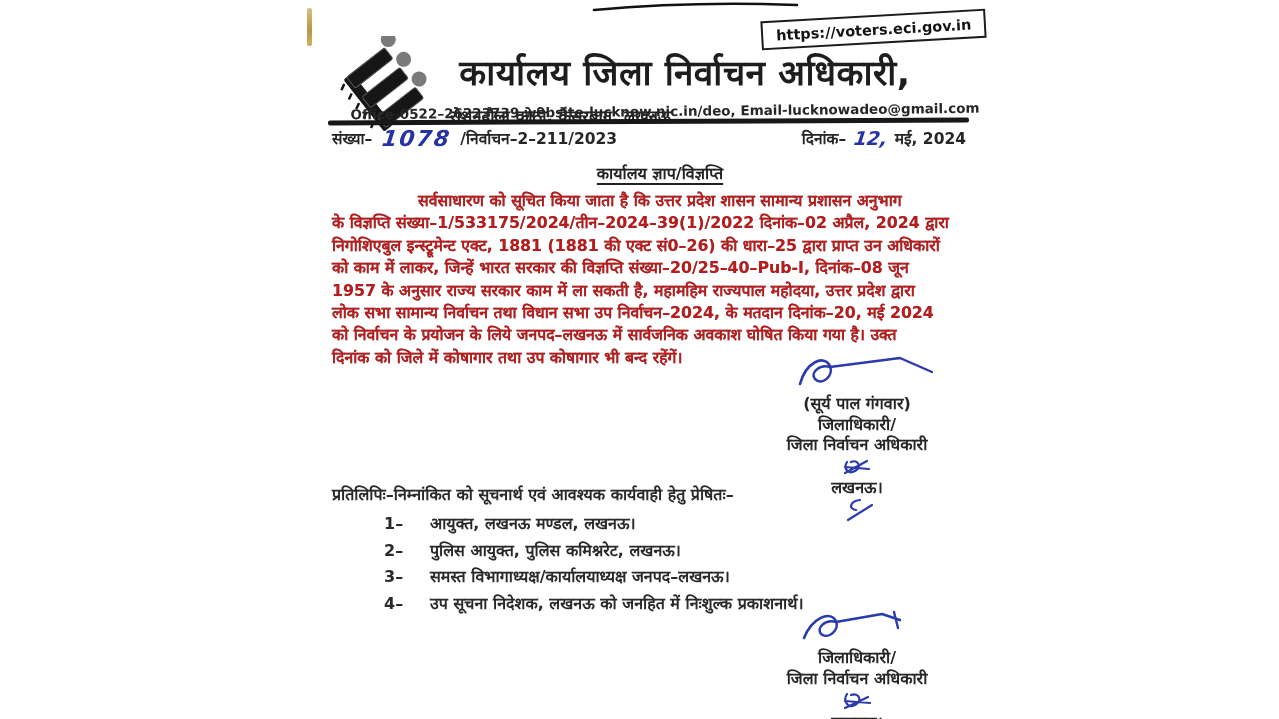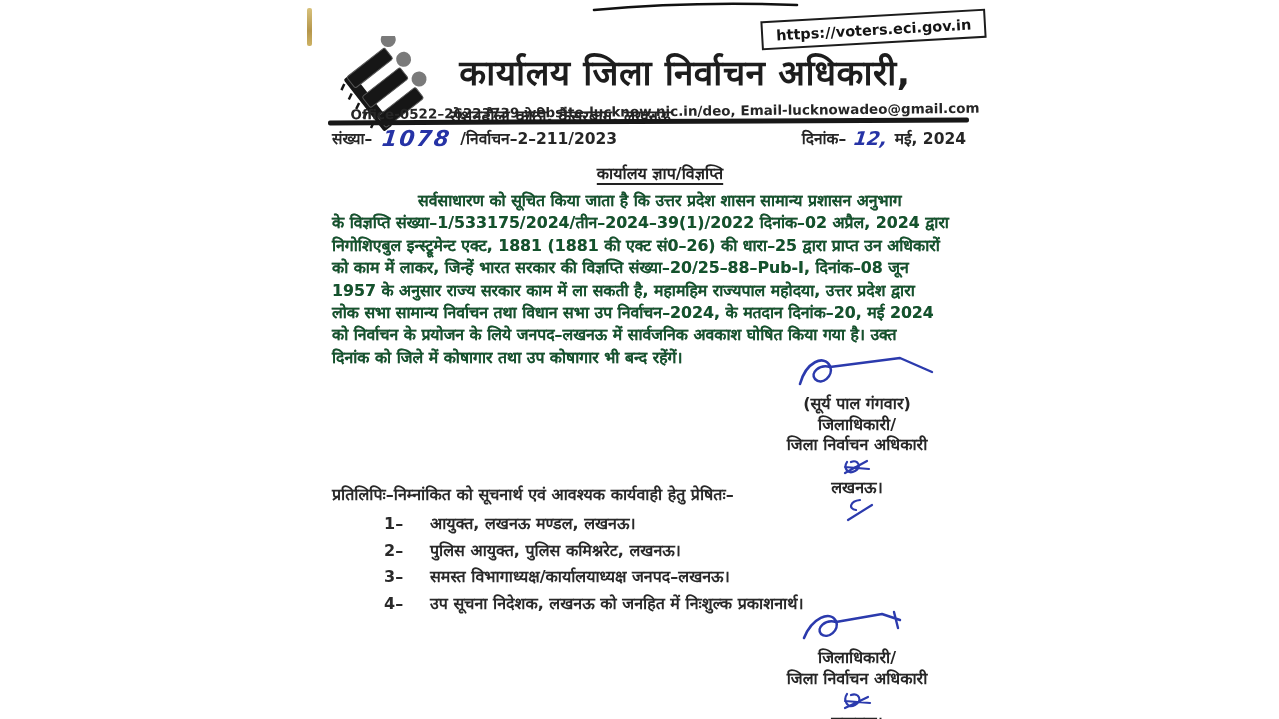--- a/index.html
+++ b/index.html
@@ -31,21 +31,21 @@
   .ref-right{float:right;margin-right:2px;}
   .hand{color:#2633a6;font-style:italic;font-weight:700;display:inline-block;transform:skewX(-7deg);}
   .hand-num{font-size:22px;line-height:14px;letter-spacing:2px;position:relative;top:2px;padding:0 4px;}
   .hand-day{font-size:19px;line-height:12px;position:relative;top:1px;padding:0 2px;}
   
   .memo-heading{left:360px;top:162px;width:600px;text-align:center;
     font-size:16px;font-weight:700;color:#222;}
   .memo-heading span{text-decoration:underline;text-underline-offset:4px;text-decoration-thickness:1.5px;}
   
   .body-text{left:332px;top:190px;width:636px;font-size:15.8px;font-weight:600;
-    line-height:22.4px;color:#14532d;text-shadow:0 0 .4px rgba(45,45,45,.55);}
+    line-height:22.4px;color:#b91c1c;text-shadow:0 0 .4px rgba(45,45,45,.55);}
   .body-text div{white-space:nowrap;}
   .body-text div:first-child{text-indent:86px;}
   
   .sig{width:250px;text-align:center;font-size:16px;font-weight:700;color:#262626;line-height:20.5px;}
   .sig1{left:732px;top:352px;}
   .sig2{left:732px;top:608px;}
   .sig svg{display:block;margin:0 auto;}
   .sig .place-line{position:relative;white-space:nowrap;}
   .ink{stroke:#2b3aad;fill:none;stroke-linecap:round;stroke-linejoin:round;}
   .inline-scribble{vertical-align:middle;margin:0 3px;}
@@ -104,21 +104,21 @@
   </div>
 
   <div class="abs memo-heading">
     <span>कार्यालय ज्ञाप/विज्ञप्ति</span>
   </div>
 
   <div class="abs body-text">
     <div>सर्वसाधारण को सूचित किया जाता है कि उत्तर प्रदेश शासन सामान्य प्रशासन अनुभाग</div>
     <div>के विज्ञप्ति संख्या–1/533175/2024/तीन–2024–39(1)/2022 दिनांक–02 अप्रैल, 2024 द्वारा</div>
     <div>निगोशिएबुल इन्स्ट्रूमेन्ट एक्ट, 1881 (1881 की एक्ट सं0–26) की धारा–25 द्वारा प्राप्त उन अधिकारों</div>
-    <div>को काम में लाकर, जिन्हें भारत सरकार की विज्ञप्ति संख्या–20/25–88–Pub-I, दिनांक–08 जून</div>
+    <div>को काम में लाकर, जिन्हें भारत सरकार की विज्ञप्ति संख्या–20/25–40–Pub-I, दिनांक–08 जून</div>
     <div>1957 के अनुसार राज्य सरकार काम में ला सकती है, महामहिम राज्यपाल महोदया, उत्तर प्रदेश द्वारा</div>
     <div>लोक सभा सामान्य निर्वाचन तथा विधान सभा उप निर्वाचन–2024, के मतदान दिनांक–20, मई 2024</div>
     <div>को निर्वाचन के प्रयोजन के लिये जनपद–लखनऊ में सार्वजनिक अवकाश घोषित किया गया है। उक्त</div>
     <div>दिनांक को जिले में कोषागार तथा उप कोषागार भी बन्द रहेंगें।</div>
   </div>
 
   <div class="abs sig sig1">
     <svg width="170" height="42" viewBox="0 0 170 42">
       <path class="ink" stroke-width="2.6" d="M28,32 C34,10 52,2 58,14 C62,24 50,34 43,27 C38,21 47,12 58,15"></path>
       <path class="ink" stroke-width="2.4" d="M58,15 L128,6 L160,20"></path>

